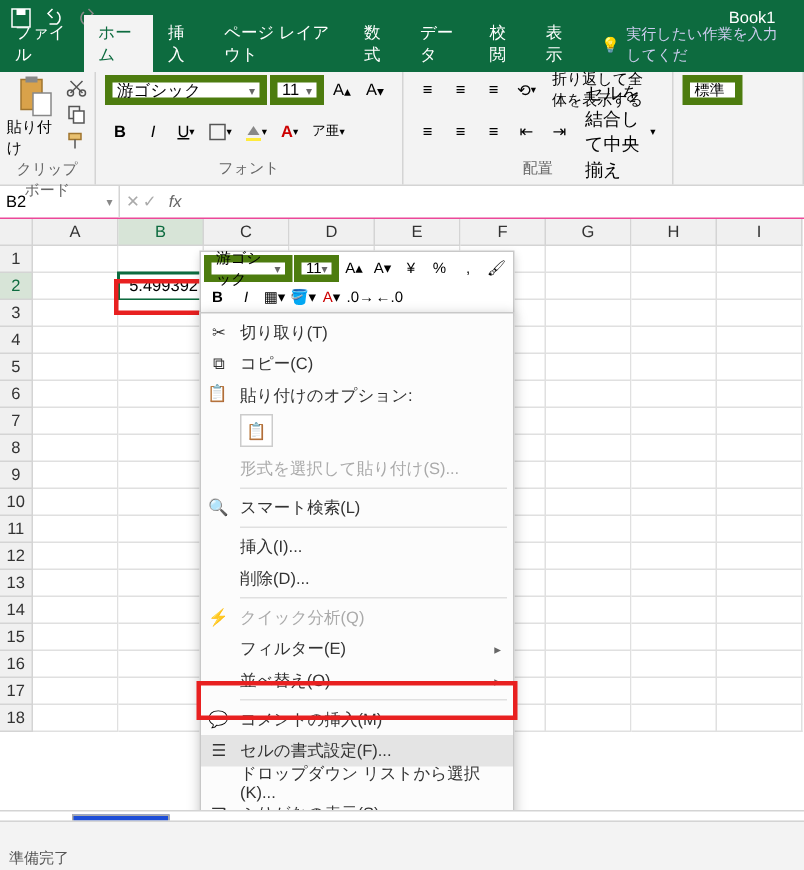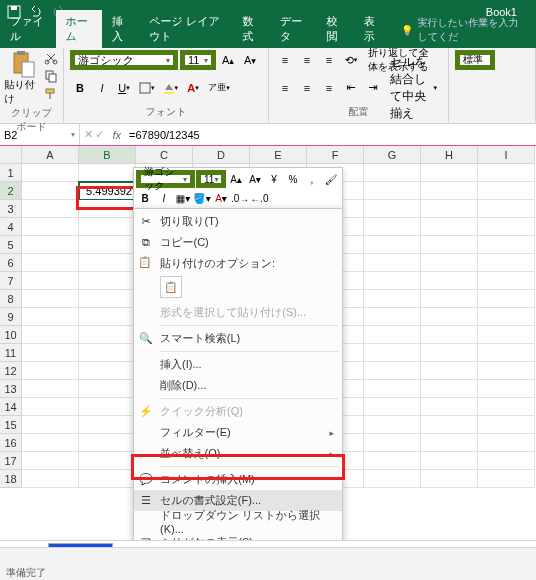--- a/index.html
+++ b/index.html
@@ -226,21 +226,20 @@
 <div class="namebox-row">
   <div class="namebox">
       <span>B2</span>
       <span class="dd">▾</span>
     </div>
   <div class="fx-btns">
     <span style="color:#aaa">✕</span>
     <span style="color:#aaa">✓</span>
   </div>
   <span class="fx-label">fx</span>
-  <div class="formula"><span>=67890/12345</span></div>
 </div>
 
 <div class="grid-wrap">
   <div class="grid" id="grid">
       <div class="corner"></div>
       <div class="colhdr">A</div>
       <div class="colhdr sel">B</div>
       <div class="colhdr">C</div>
       <div class="colhdr">D</div>
       <div class="colhdr">E</div>

